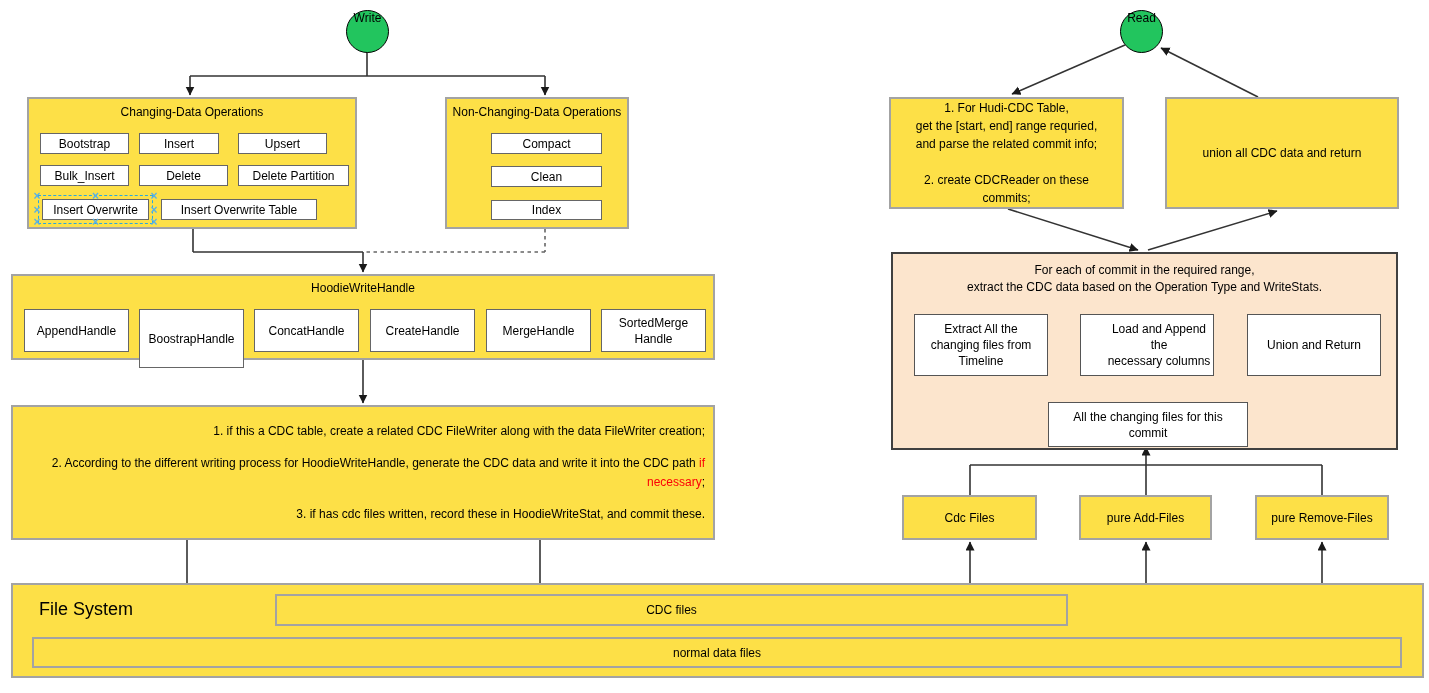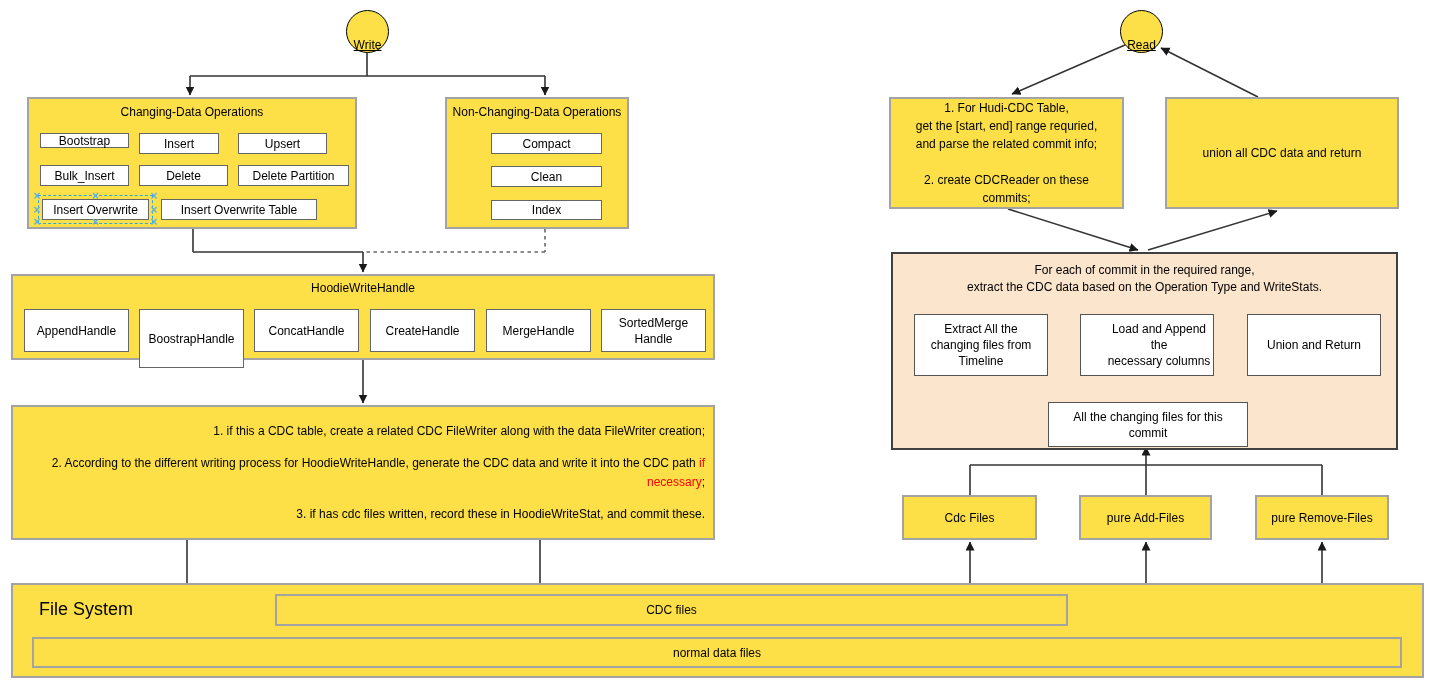--- a/index.html
+++ b/index.html
@@ -5,21 +5,21 @@
   html,body{margin:0;padding:0;background:#fff;}
   #canvas{position:relative;width:1429px;height:693px;background:#fff;overflow:hidden;
           font-family:"Liberation Sans","DejaVu Sans",sans-serif;color:#000;}
   .node{position:absolute;box-sizing:border-box;background:#fde047;border:2px solid #a3a3a3;}
   .btn{position:absolute;box-sizing:border-box;background:#fff;border:1.5px solid #666;
        display:flex;align-items:center;justify-content:center;font-size:12px;white-space:nowrap;}
   .lbl{white-space:pre-line;}
   .ctr{display:flex;align-items:center;justify-content:center;text-align:center;}
   .grptitle{position:absolute;top:6px;left:0;right:0;text-align:center;font-size:12px;}
   .circle{position:absolute;box-sizing:border-box;width:43px;height:43px;border:1.5px solid #000;
-          border-radius:50%;background:#fde047;display:flex;align-items:flex-end;justify-content:center;font-size:12px;text-decoration:underline;}
+          border-radius:50%;background:#22c55e;display:flex;align-items:flex-start;justify-content:center;font-size:12px;}
   #connectors{position:absolute;left:0;top:0;pointer-events:none;}
   
   .sel{outline:1.4px dashed #2aa7e0;outline-offset:3px;}
   .sh{position:absolute;color:#5bb2e4;font-size:12px;font-weight:bold;line-height:6px;width:8px;height:8px;text-align:center;}
   .sh-tl{left:-10px;top:-7px;} .sh-tm{left:calc(50% - 4px);top:-7px;} .sh-tr{right:-10px;top:-7px;}
   .sh-ml{left:-10px;top:calc(50% - 3px);} .sh-mr{right:-10px;top:calc(50% - 3px);}
   .sh-bl{left:-10px;bottom:-8px;} .sh-bm{left:calc(50% - 4px);bottom:-8px;} .sh-br{right:-10px;bottom:-8px;}
   
   .orange{background:#fce5cd;border:2px solid #404040;}
   .white-sub{position:absolute;box-sizing:border-box;background:#fff;border:1.5px solid #555;
@@ -69,21 +69,21 @@
       <line x1="1322" y1="637" x2="1322" y2="542" marker-end="url(#arw)"></line>
     </g>
   </svg>
 
   <div class="circle" style="left:346px;top:10px;">
     <span>Write</span>
   </div>
 
   <div class="node" style="left:27px;top:97px;width:330px;height:132px;">
     <div class="grptitle">Changing-Data Operations</div>
-    <div class="btn" style="left:11px;top:34px;width:89px;height:15px;">
+    <div class="btn" style="left:11px;top:34px;width:89px;height:21px;">
         <span>Bootstrap</span>
       </div>
     <div class="btn" style="left:110px;top:34px;width:80px;height:21px;">
         <span>Insert</span>
       </div>
     <div class="btn" style="left:209px;top:34px;width:89px;height:21px;">
         <span>Upsert</span>
       </div>
     <div class="btn" style="left:11px;top:66px;width:89px;height:21px;">
         <span>Bulk_Insert</span>

